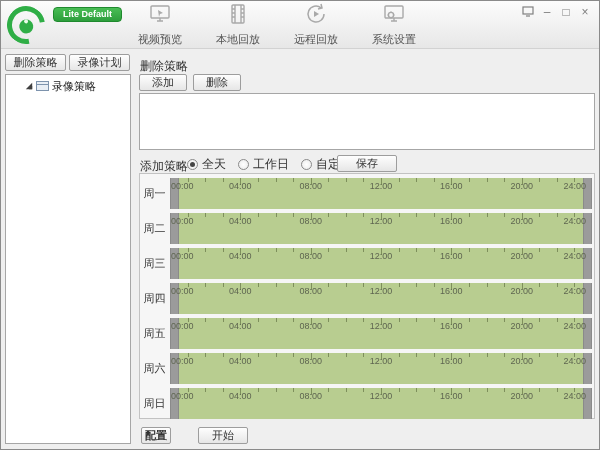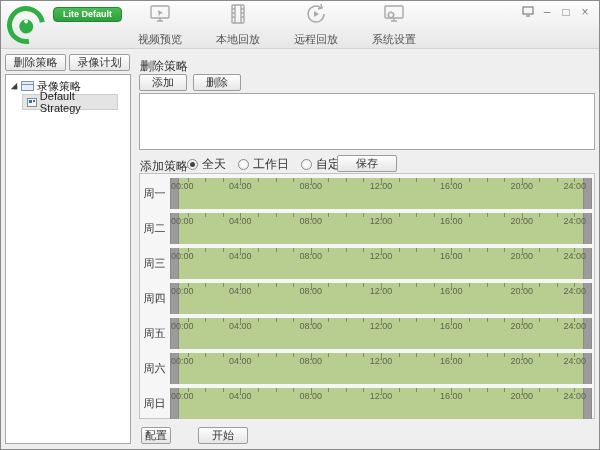--- a/index.html
+++ b/index.html
@@ -41,21 +41,21 @@
   .btn { position:absolute; height:17px; background:linear-gradient(#fefefe,#e6e6e6);
          border:1px solid #9d9d9d; border-radius:2px; font-size:11px; color:#333;
          display:flex; align-items:center; justify-content:center; cursor:default; }
 
   
   .btn-add-strategy { left:4px; top:53px; width:61px; }
   .btn-del-strategy { left:68px; top:53px; width:61px; }
   .tree-box { position:absolute; left:4px; top:73px; width:126px; height:370px;
               background:#fff; border:1px solid #a6a6a6; font-size:11px; color:#222;
               padding-top:3px; }
-  .tree-row { display:flex; align-items:center; height:16px; padding-left:4px; }
+  .tree-row { display:flex; align-items:center; height:16px; padding-left:19px; }
   .tree-expander { width:0; height:0; border-left:4px solid transparent;
                    border-top:4px solid transparent; border-right:4px solid #404040;
                    border-bottom:4px solid #404040; margin-right:3px; transform:scale(.8); }
   .tree-node-icon { width:13px; height:10px; background:#e8eef5; border:1px solid #7d93ad;
                     margin-right:3px; position:relative; }
   .tree-node-icon::before { content:""; position:absolute; left:0; top:2px; right:0;
                     border-top:1px solid #7d93ad; }
   .tree-child { margin-left:16px; }
   .tree-child.selected { background:#e4e4e4; border:1px solid #cdcdcd; width:96px; }
   .tree-leaf-icon { width:10px; height:9px; background:#f4f4f4; border:1px solid #8a8a8a;
@@ -91,21 +91,21 @@
   .sched-bar { position:absolute; left:30px; right:2px; top:1px; height:31px;
                background:#b8cd90; cursor:default; }
   .tick { position:absolute; top:0; width:1px; background:#7e8f5c; }
   .tick.short { height:4px; } .tick.tall { height:7px; }
   .time-mark { position:absolute; top:3px; font-size:9px; color:#5e6550; white-space:nowrap; }
   .handle { position:absolute; top:0; width:9px; height:100%; background:#9b9b9b;
             border-left:1px solid #8a8a8a; border-right:1px solid #8a8a8a; z-index:2; }
   .handle.left { left:0; } .handle.right { right:0; }
   .time-mark.first { left:1px; z-index:3; } .time-mark.last { right:6px; z-index:3; }
 
-  .btn-config { left:140px; top:426px; width:30px; }
+  .btn-config { left:140px; top:426px; width:30px;font-weight:bold; }
   .btn-start { left:197px; top:426px; width:50px; }
 </style>
 </head>
 <body>
 
 <div class="window">
 
   <div class="titlebar">
     <div class="logo">
       <div class="logo-mark">
@@ -169,24 +169,20 @@
   </div>
 
   <div class="btn btn-add-strategy">删除策略</div>
   <div class="btn btn-del-strategy">录像计划</div>
 
   <div class="tree-box">
     <div class="tree-row">
       <span class="tree-expander"></span>
       <span class="tree-node-icon"></span>
       <span>录像策略</span>
-    </div>
-    <div class="tree-row tree-child selected">
-      <span class="tree-leaf-icon"></span>
-      <span>Default Strategy</span>
     </div>
   </div>
 
   <div class="section-title">删除策略</div>
   <div class="btn btn-dev-add">添加</div>
   <div class="btn btn-dev-del">删除</div>
   <div class="device-list"></div>
 
   <div class="time-label">添加策略</div>
   <div class="radio-group">

